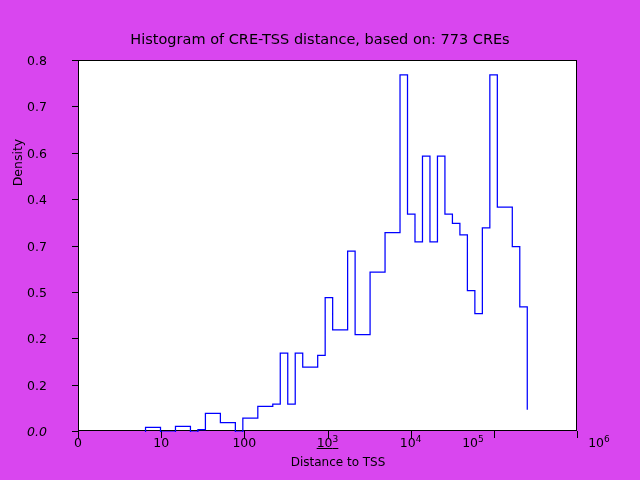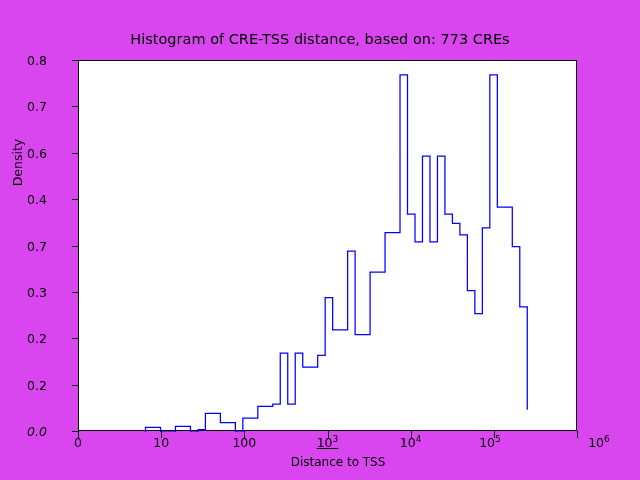--- a/index.html
+++ b/index.html
@@ -129,21 +129,21 @@
 
   <div id="x-axis-label">Distance to TSS</div>
 
   <div id="y-ticks">
       <div class="ytick-label" style="top: 431px; font-style: italic;">0.0</div>
       <div class="ytick-mark" style="top: 431px;"></div>
       <div class="ytick-label" style="top: 384.625px;">0.2</div>
       <div class="ytick-mark" style="top: 384.625px;"></div>
       <div class="ytick-label" style="top: 338.25px;">0.2</div>
       <div class="ytick-mark" style="top: 338.25px;"></div>
-      <div class="ytick-label" style="top: 291.875px;">0.3</div>
+      <div class="ytick-label" style="top: 291.875px;">0.5</div>
       <div class="ytick-mark" style="top: 291.875px;"></div>
       <div class="ytick-label" style="top: 245.5px;">0.7</div>
       <div class="ytick-mark" style="top: 245.5px;"></div>
       <div class="ytick-label" style="top: 199.125px;">0.4</div>
       <div class="ytick-mark" style="top: 199.125px;"></div>
       <div class="ytick-label" style="top: 152.75px;">0.6</div>
       <div class="ytick-mark" style="top: 152.75px;"></div>
       <div class="ytick-label" style="top: 106.375px;">0.7</div>
       <div class="ytick-mark" style="top: 106.375px;"></div>
       <div class="ytick-label" style="top: 60px;">0.8</div>
@@ -153,21 +153,21 @@
       <div class="xtick-label" style="left: 48px;">0</div>
       <div class="xtick-mark" style="left: 78px;"></div>
       <div class="xtick-label" style="left: 131.167px;">10</div>
       <div class="xtick-mark" style="left: 161.167px;"></div>
       <div class="xtick-label" style="left: 214.333px;">100</div>
       <div class="xtick-mark" style="left: 244.333px;"></div>
       <div class="xtick-label" style="left: 297.5px; text-decoration: underline;">10<sup>3</sup></div>
       <div class="xtick-mark" style="left: 327.5px;"></div>
       <div class="xtick-label" style="left: 380.667px;">10<sup>4</sup></div>
       <div class="xtick-mark" style="left: 410.667px;"></div>
-      <div class="xtick-label" style="left: 460px;">10<sup>5</sup></div>
+      <div class="xtick-label" style="left: 443px;">10<sup>5</sup></div>
       <div class="xtick-mark" style="left: 493.833px;"></div>
       <div class="xtick-label" style="left: 569px;">10<sup>6</sup></div>
       <div class="xtick-mark" style="left: 577px;"></div>
     </div>
 
   <div id="plot-area">
     <svg id="plot-svg" viewBox="0 0 499 371" preserveAspectRatio="none">
       <polyline id="hist-path" fill="none" stroke="#0000ff" stroke-width="1.25" stroke-linejoin="miter" stroke-linecap="butt" points="66.53,371.00 66.53,366.36 74.02,366.36 74.02,366.36 81.50,366.36 81.50,371.00 88.99,371.00 88.99,371.00 96.47,371.00 96.47,365.44 103.96,365.44 103.96,365.44 111.44,365.44 111.44,371.00 118.93,371.00 118.93,368.68 126.41,368.68 126.41,352.45 133.90,352.45 133.90,352.45 141.38,352.45 141.38,361.73 148.87,361.73 148.87,361.73 156.35,361.73 156.35,371.00 163.84,371.00 163.84,357.09 171.32,357.09 171.32,357.09 178.81,357.09 178.81,345.49 186.29,345.49 186.29,345.49 193.78,345.49 193.78,343.18 201.26,343.18 201.26,292.16 208.75,292.16 208.75,343.18 216.23,343.18 216.23,292.16 223.72,292.16 223.72,306.07 231.20,306.07 231.20,306.07 238.69,306.07 238.69,294.48 246.17,294.48 246.17,236.51 253.66,236.51 253.66,268.98 261.14,268.98 261.14,268.98 268.63,268.98 268.63,190.14 276.11,190.14 276.11,273.61 283.60,273.61 283.60,273.61 291.08,273.61 291.08,211.01 298.57,211.01 298.57,211.01 306.05,211.01 306.05,171.59 313.54,171.59 313.54,171.59 321.02,171.59 321.02,13.91 328.51,13.91 328.51,153.04 335.99,153.04 335.99,180.86 343.48,180.86 343.48,95.07 350.96,95.07 350.96,180.86 358.45,180.86 358.45,95.07 365.93,95.07 365.93,153.04 373.42,153.04 373.42,162.31 380.90,162.31 380.90,173.91 388.39,173.91 388.39,229.56 395.87,229.56 395.87,252.74 403.36,252.74 403.36,166.95 410.84,166.95 410.84,13.91 418.33,13.91 418.33,146.08 425.81,146.08 425.81,146.08 433.30,146.08 433.30,185.50 440.78,185.50 440.78,245.79 448.27,245.79 448.27,348.74 NaN,348.74 448.27,371.00"></polyline>
     </svg>
   </div>

